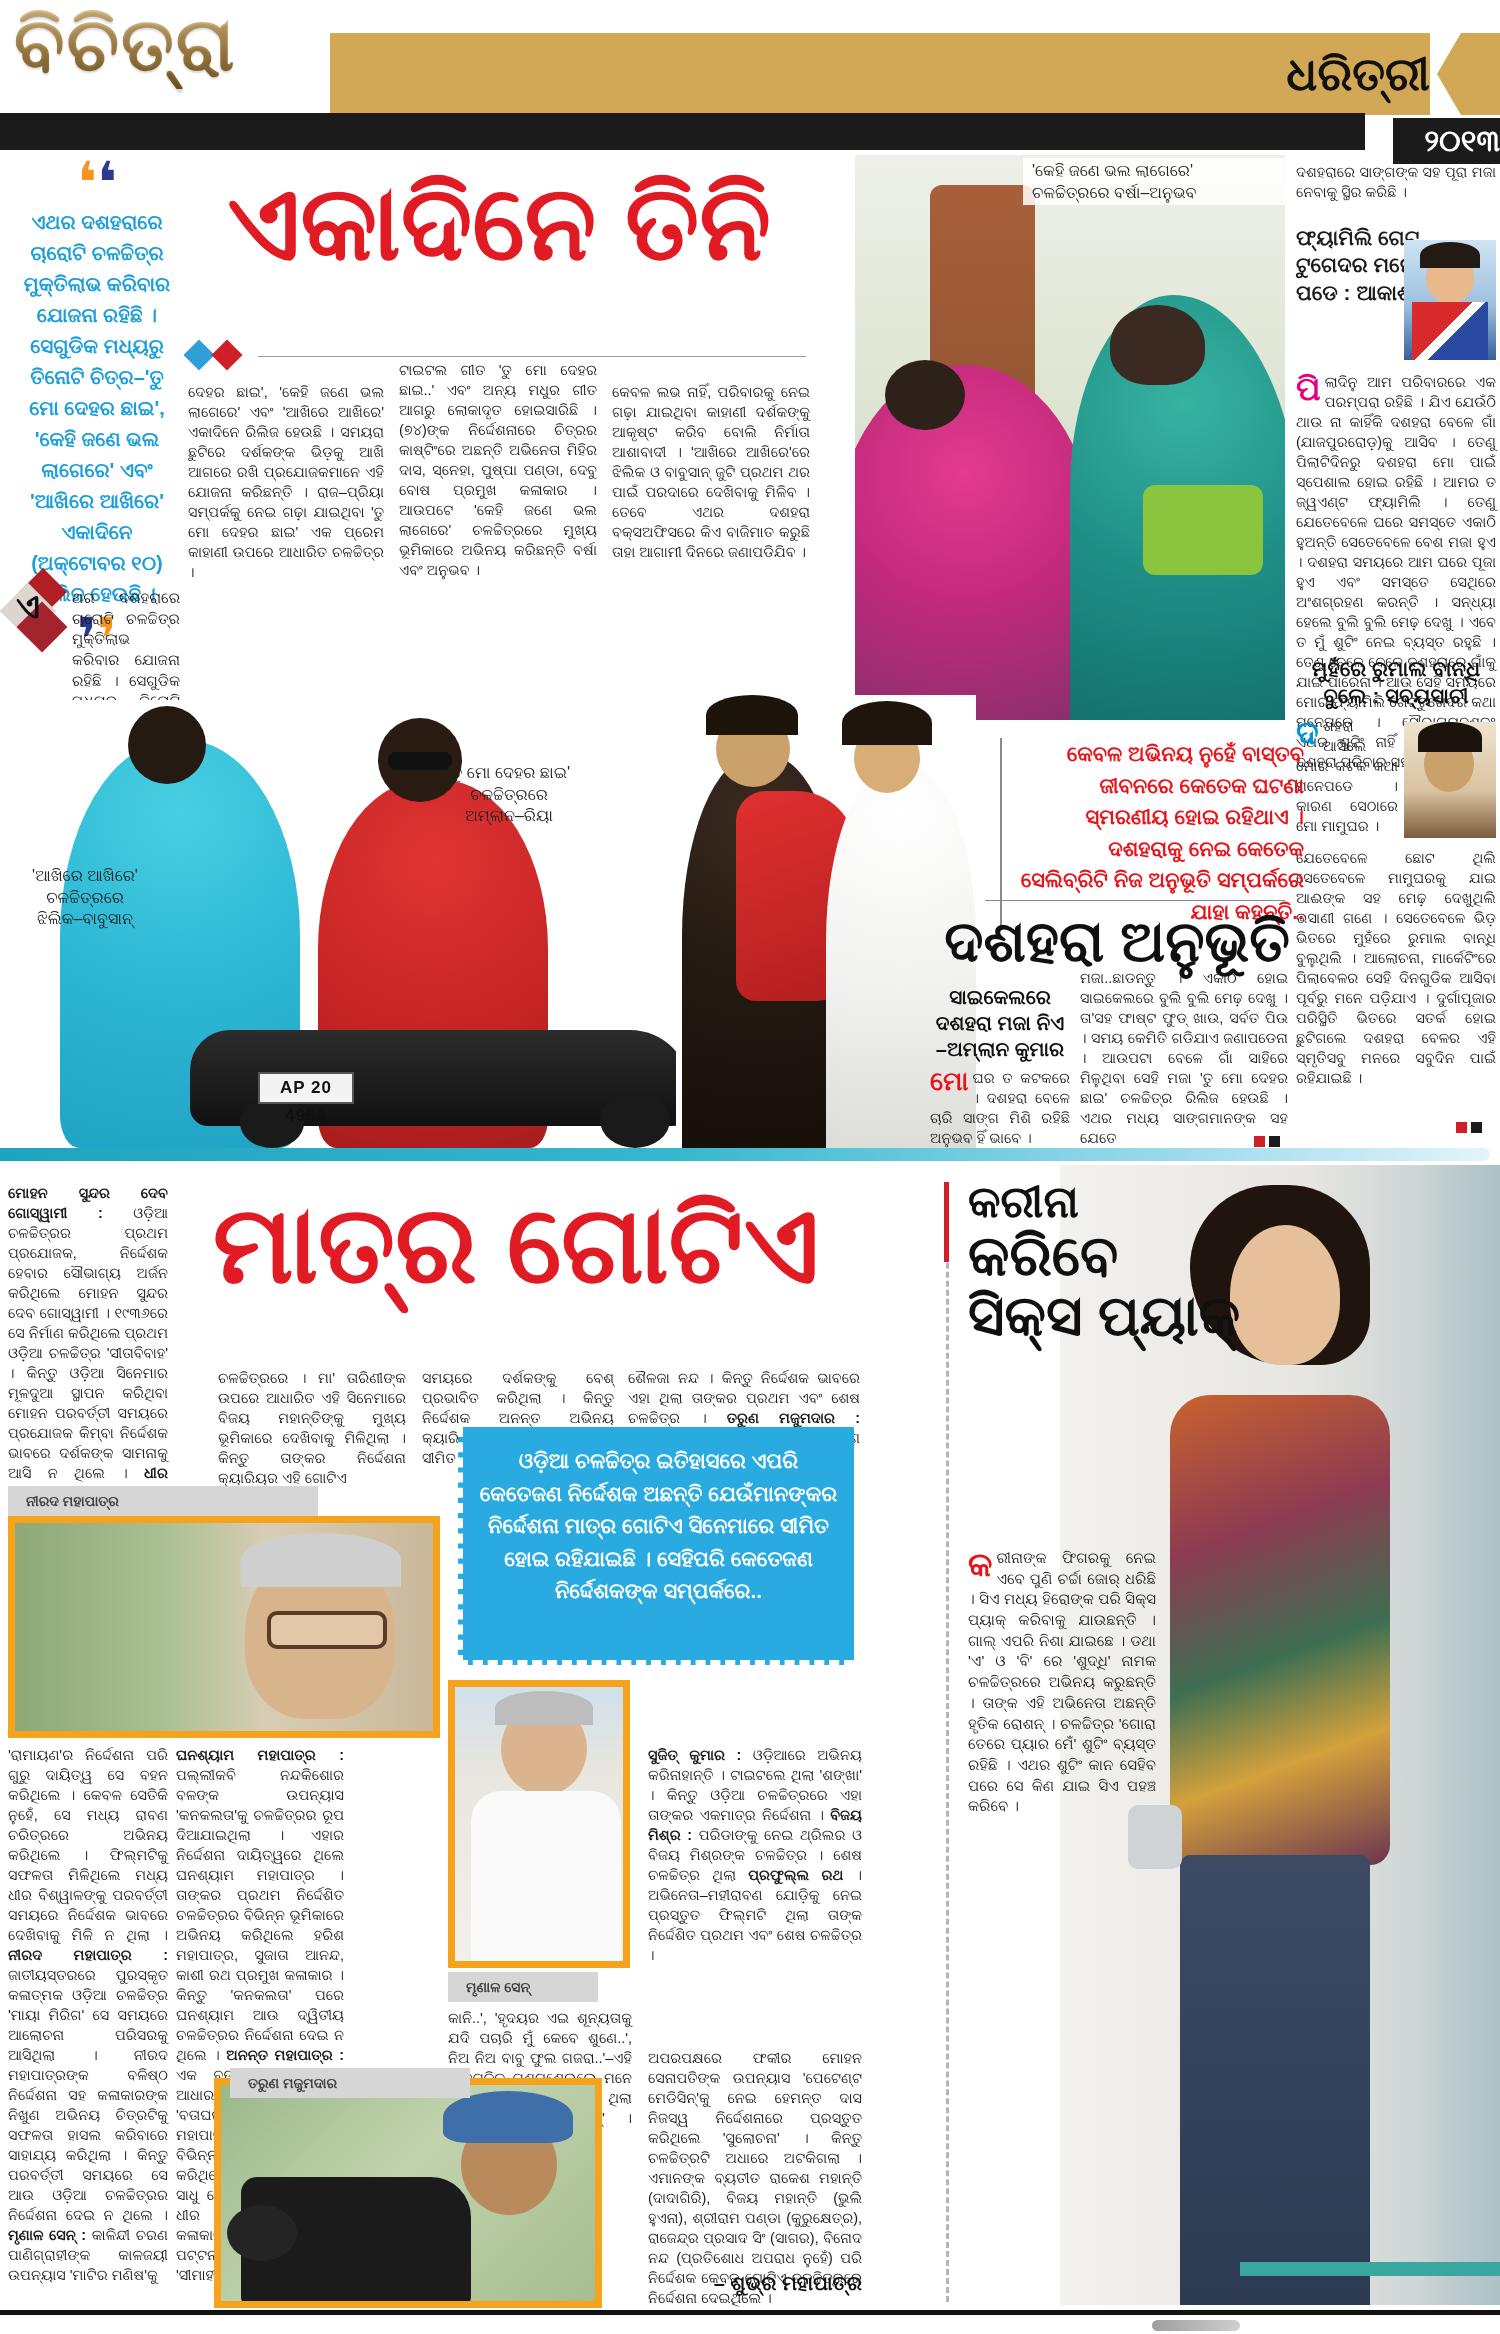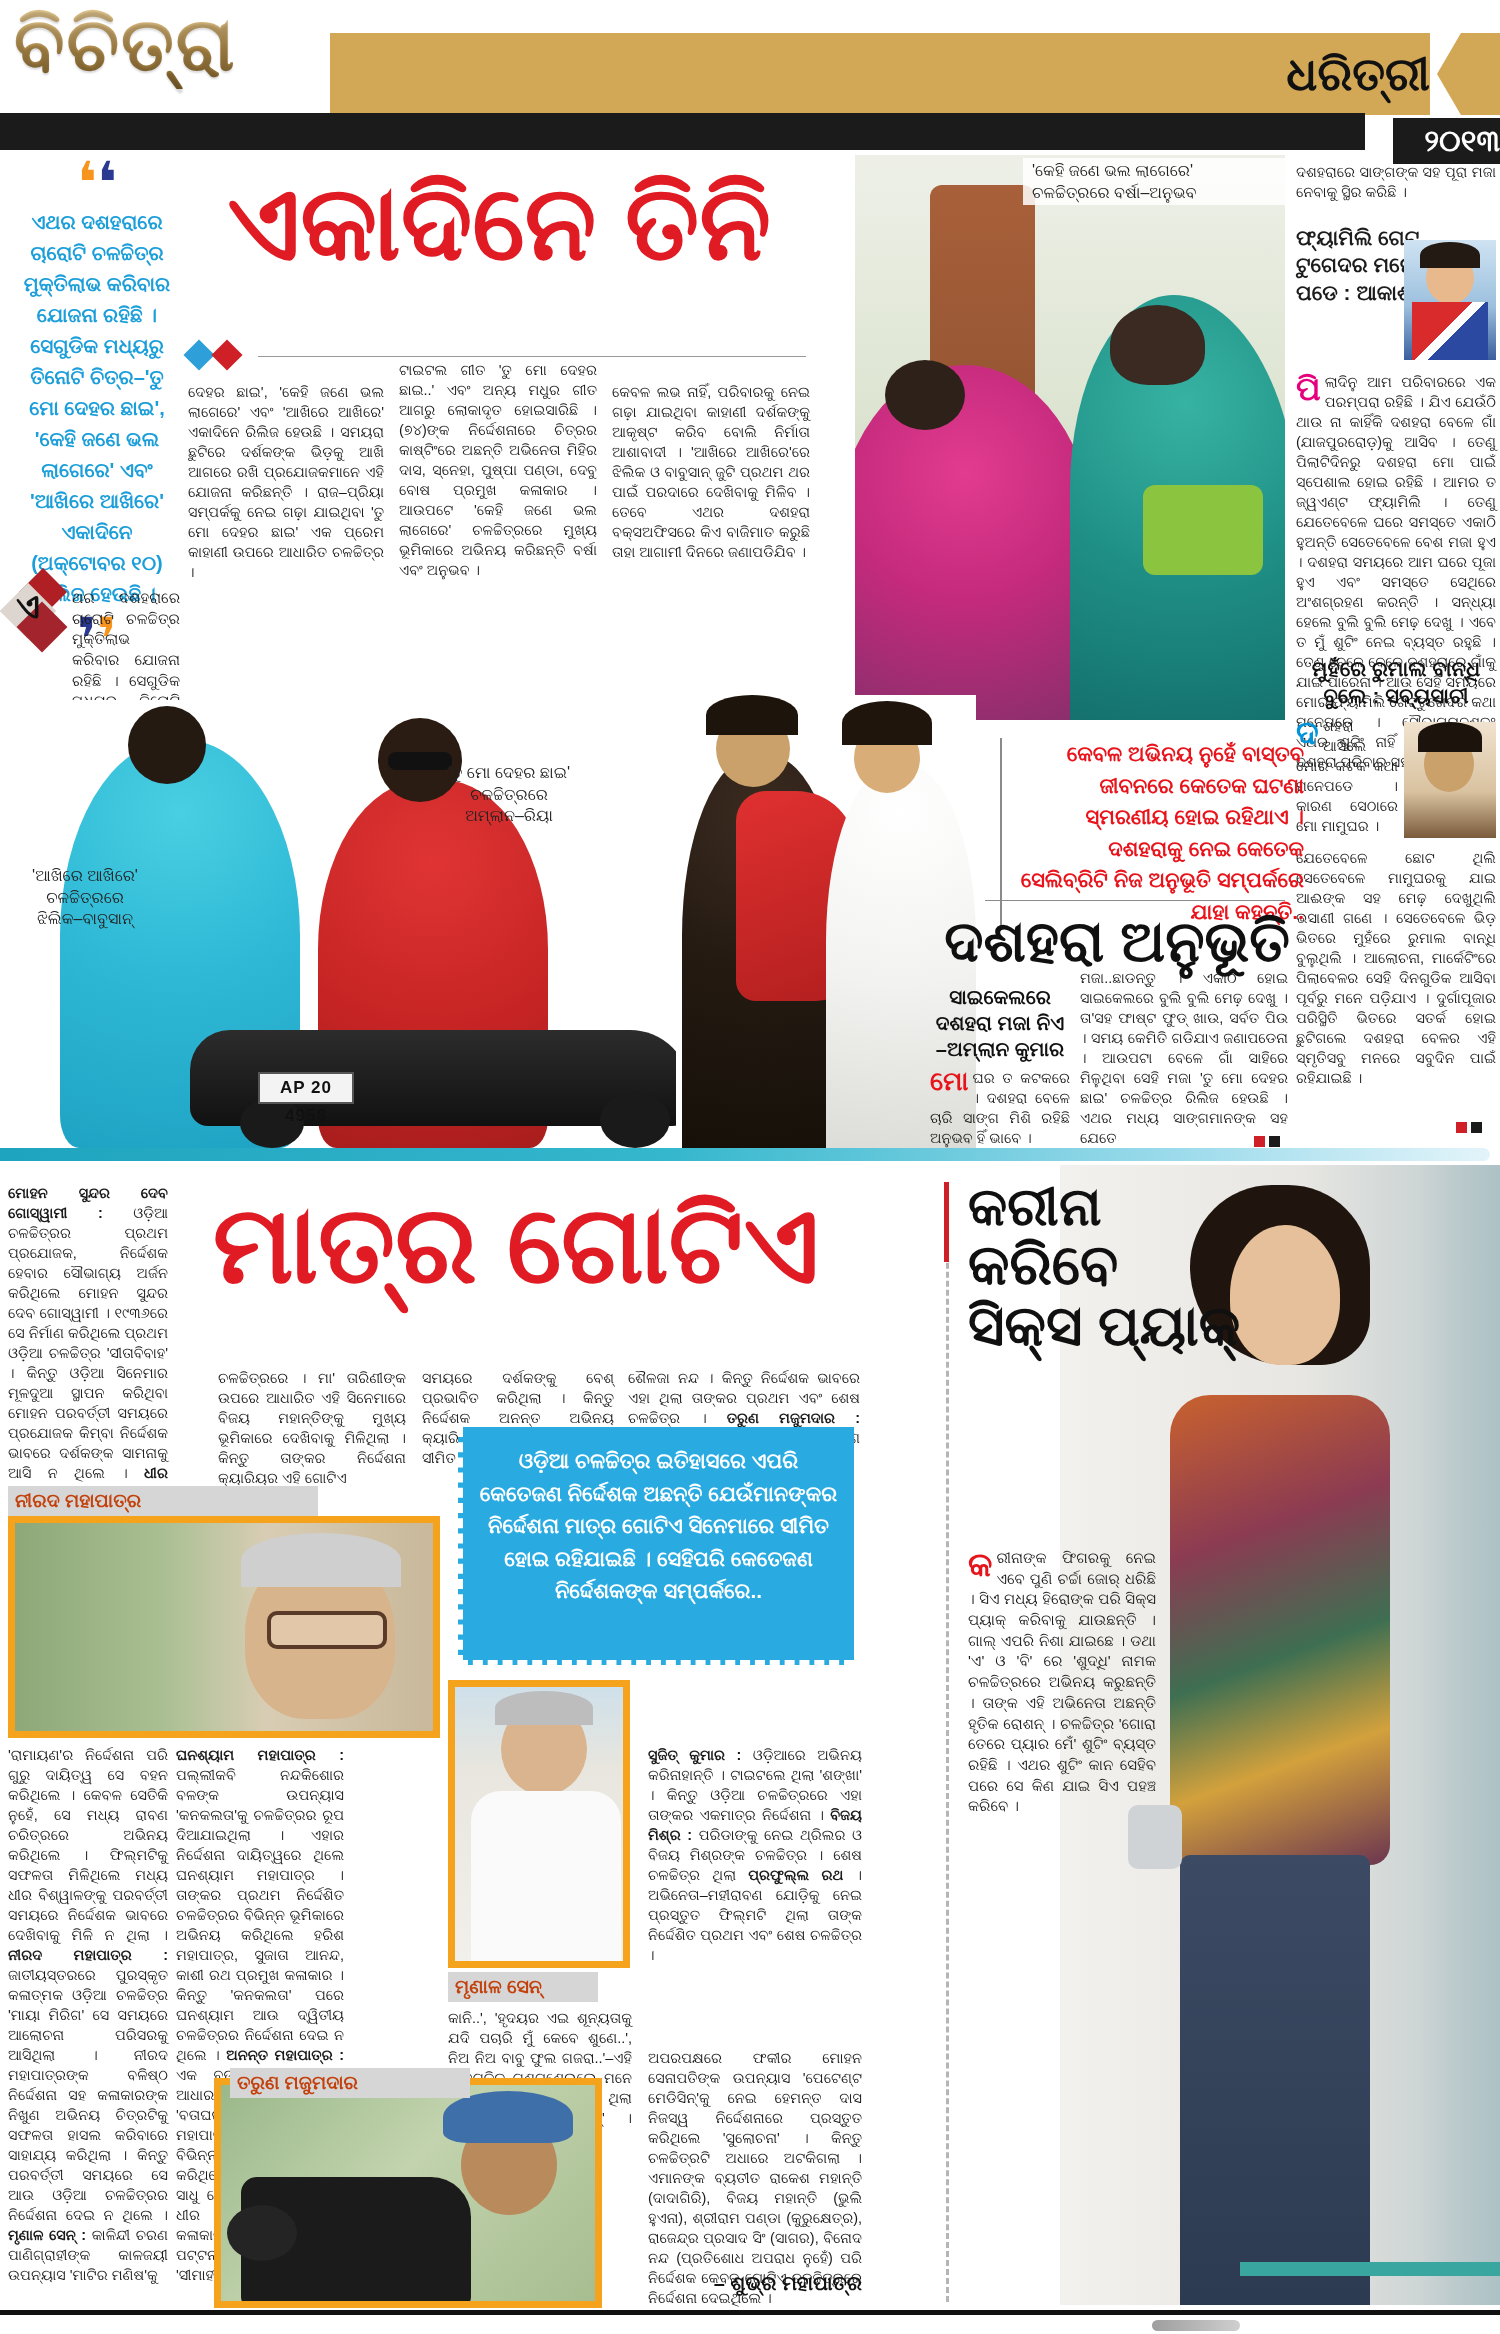--- a/index.html
+++ b/index.html
@@ -20,21 +20,21 @@
   .body{font-size:14.5px;line-height:1.38;text-align:justify;color:#1a1a1a;}
   .bold{font-weight:bold;}
   .headline-red{color:#e01b24;font-weight:bold;text-align:center;}
   .h1a{font-size:104px;line-height:1.1;}
   .h2a{font-size:108px;line-height:1.1;}
   .quote-text{color:#1b9ed9;font-weight:bold;font-size:20px;line-height:1.55;text-align:center;}
   .qmark{font-size:58px;line-height:0.8;font-weight:bold;}
   .q-orange{color:#f7941d;}
   .q-blue{color:#2b3990;}
   .caption{font-size:16px;line-height:1.35;color:#222;}
-  .capbar{background:#d6d6d6;font-size:19px;font-weight:bold;color:#c2410c;line-height:30px;padding:0 7px;}
+  .capbar{background:#d6d6d6;font-size:14px;font-weight:bold;color:#404040;line-height:30px;padding:0 18px;}
   .photo-frame{border:7px solid #f5a31d;box-sizing:border-box;}
   .drop{float:left;font-weight:bold;font-size:33px;line-height:0.9;margin:2px 4px 0 0;}
   .red{color:#e5151b}.magenta{color:#e5007d}.blue{color:#0095da}
   .endmark{display:inline-block;width:11px;height:11px;margin-left:4px;vertical-align:middle;}
   .deco-line{border-top:1.5px solid #9a9a9a;}
   .diam{width:22px;height:22px;transform:rotate(45deg);display:inline-block;}
   .bluebox{background:#29abe2;border-left:5px dashed #fff;border-bottom:5px dashed #fff;box-sizing:border-box;
            color:#fff;font-weight:bold;font-size:21px;line-height:1.55;text-align:center;padding:18px 14px;}
   .red-intro{color:#e8131b;font-weight:bold;font-size:21px;line-height:1.5;text-align:right;}
   .subhead{font-weight:bold;font-size:19px;line-height:1.3;text-align:center;color:#111;}
@@ -235,21 +235,21 @@
 
   <div class="abs photo" style="left:1060px;top:1165px;width:440px;height:1140px;background:linear-gradient(90deg,#f2f1ee 0%,#e7e6e2 55%,#cfd6d6 80%,#bcc7c9 100%);">
     <div class="abs" style="left:130px;top:20px;width:180px;height:180px;background:#20150e;border-radius:50% 50% 30% 60%;"></div>
     <div class="abs" style="left:170px;top:60px;width:110px;height:140px;background:#e6c09a;border-radius:50% 50% 45% 45%;"></div>
     <div class="abs" style="left:110px;top:230px;width:220px;height:470px;background:linear-gradient(160deg,#c9622e 0%,#8c3b52 30%,#3e6f52 55%,#d3a13c 75%,#6b3550 100%);border-radius:40px 40px 20px 20px;"></div>
     <div class="abs" style="left:120px;top:690px;width:190px;height:450px;background:linear-gradient(180deg,#3c4a63 0%,#2c3a52 100%);border-radius:10px 10px 0 0;"></div>
     <div class="abs" style="left:68px;top:640px;width:54px;height:64px;background:#cfd3d6;border-radius:10px;"></div>
     <div class="abs" style="left:360px;top:0px;width:80px;height:1140px;background:linear-gradient(90deg,rgba(255,255,255,0.0),rgba(160,190,195,0.55));"></div>
   </div>
   <div class="abs" style="left:968px;top:1178px;width:300px;font-weight:bold;color:#101010;line-height:1.08;">
-    <div style="font-size:53px;">କରୀନା</div>
+    <div style="font-size:44px;">କରୀନା</div>
     <div style="font-size:56px;">କରିବେ</div>
     <div style="font-size:56px;">ସିକ୍ସ ପ୍ୟାକ୍</div>
   </div>
   <div class="abs body" style="left:968px;top:1548px;width:188px;height:740px;font-size:15px;background:rgba(255,255,255,0.0);">
     <span class="drop red">କ</span><span>ରୀନାଙ୍କ ଫିଗରକୁ ନେଇ ଏବେ ପୁଣି ଚର୍ଚ୍ଚା ଜୋର୍ ଧରିଛି । ସିଏ ମଧ୍ୟ ହିରୋଙ୍କ ପରି ସିକ୍ସ ପ୍ୟାକ୍ କରିବାକୁ ଯାଉଛନ୍ତି । ଗାଲ୍ ଏପରି ନିଶା ଯାଇଛେ । ଡଥା 'ଏ' ଓ 'ବି' ରେ 'ଶୁଦ୍ଧି' ନାମକ ଚଳଚ୍ଚିତ୍ରରେ ଅଭିନୟ କରୁଛନ୍ତି । ତାଙ୍କ ଏହି ଅଭିନେତା ଅଛନ୍ତି ହୃତିକ ରୋଶନ୍ । ଚଳଚ୍ଚିତ୍ର 'ଗୋରା ତେରେ ପ୍ୟାର ମେଁ' ଶୁଟିଂ ବ୍ୟସ୍ତ ରହିଛି । ଏଥର ଶୁଟିଂ କାନ ସେହିବ ପରେ ସେ କିଣ ଯାଇ ସିଏ ପହଞ୍ଚ କରିବେ ।</span>
   </div>
   <div class="abs" style="left:1240px;top:2262px;width:260px;height:14px;background:#3aa6a0;"></div>
 
   <div class="abs" style="left:0px;top:2310px;width:1500px;height:5px;background:#111;"></div>
   <div class="abs" style="left:1152px;top:2320px;width:88px;height:11px;border-radius:6px;background:linear-gradient(90deg,#9e9e9e,#cfcfcf);"></div>

